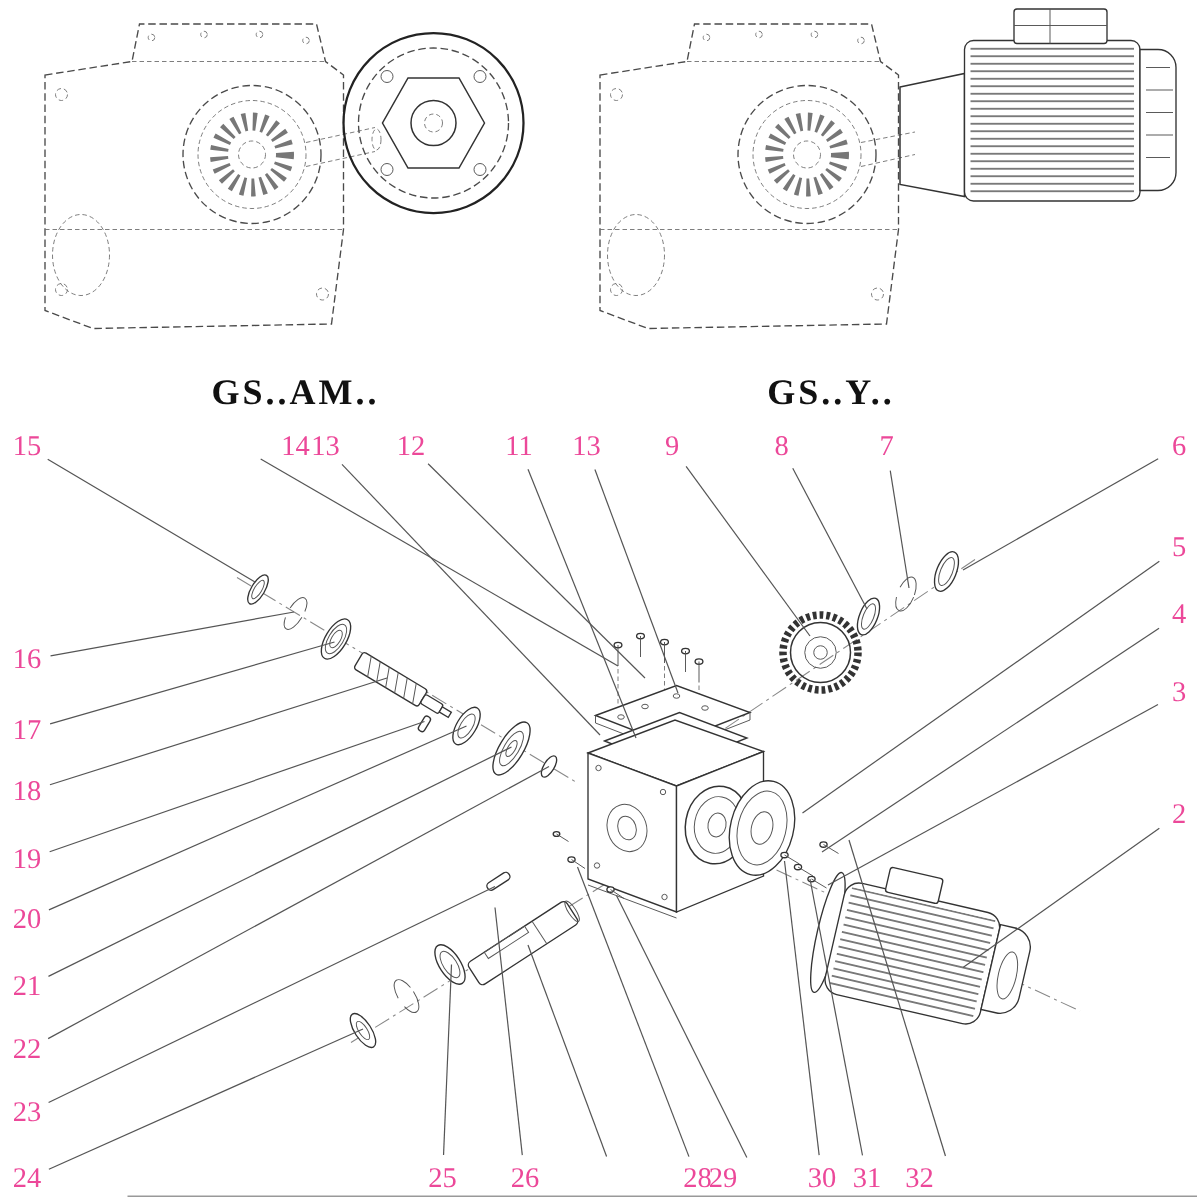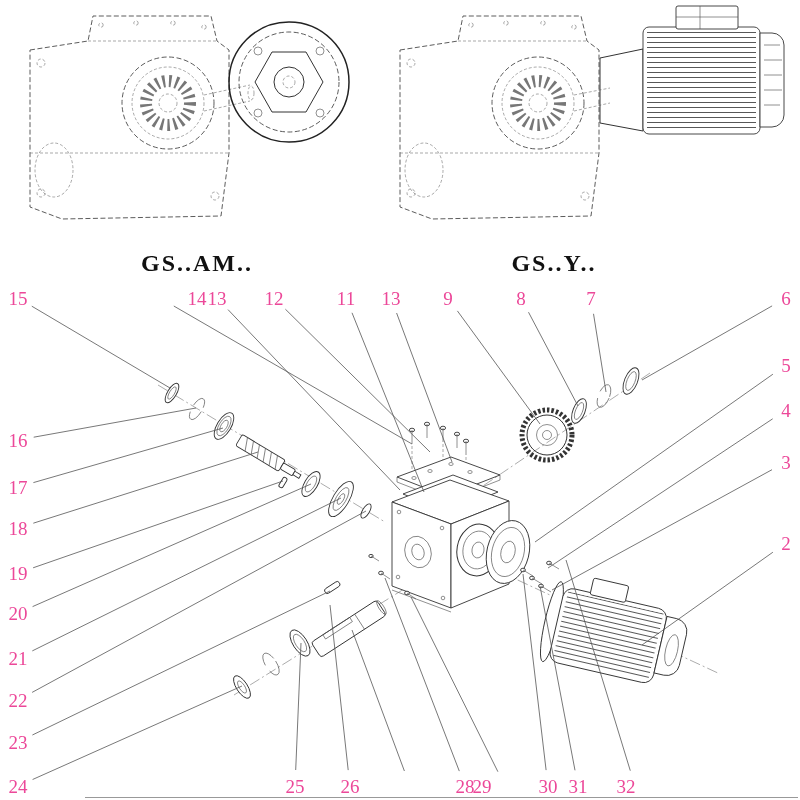--- a/index.html
+++ b/index.html
@@ -287,16 +287,16 @@
       <div class="callout" style="left: 18px; top: 700px;">22</div>
       <div class="callout" style="left: 18px; top: 742px;">23</div>
       <div class="callout" style="left: 18px; top: 786px;">24</div>
       <div class="callout" style="left: 295px; top: 786px;">25</div>
       <div class="callout" style="left: 350px; top: 786px;">26</div>
       <div class="callout" style="left: 410px; top: 786px; margin-top: 24px;">27</div>
       <div class="callout" style="left: 465px; top: 786px;">28</div>
       <div class="callout" style="left: 482px; top: 786px;">29</div>
       <div class="callout" style="left: 548px; top: 786px;">30</div>
       <div class="callout" style="left: 578px; top: 786px;">31</div>
-      <div class="callout" style="left: 626px; top: 786px; text-align: center;">32</div>
+      <div class="callout" style="left: 613px; top: 786px; text-align: center;">32</div>
     </div>
 
 </div>
 
 </body></html>

